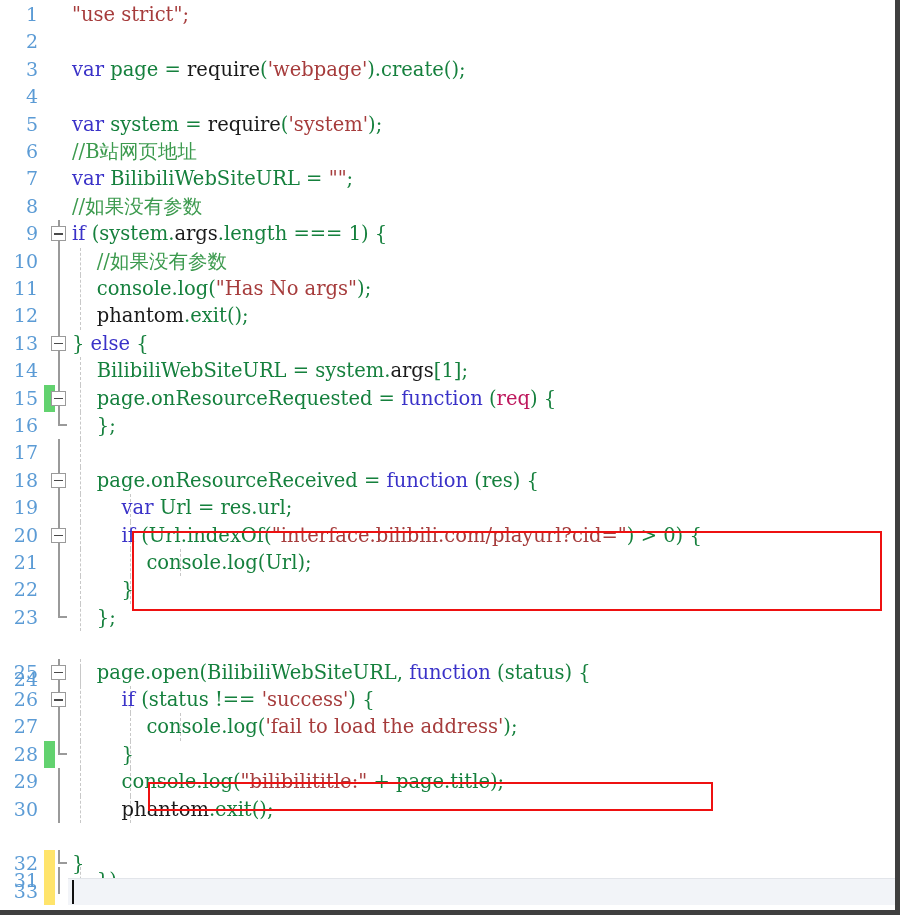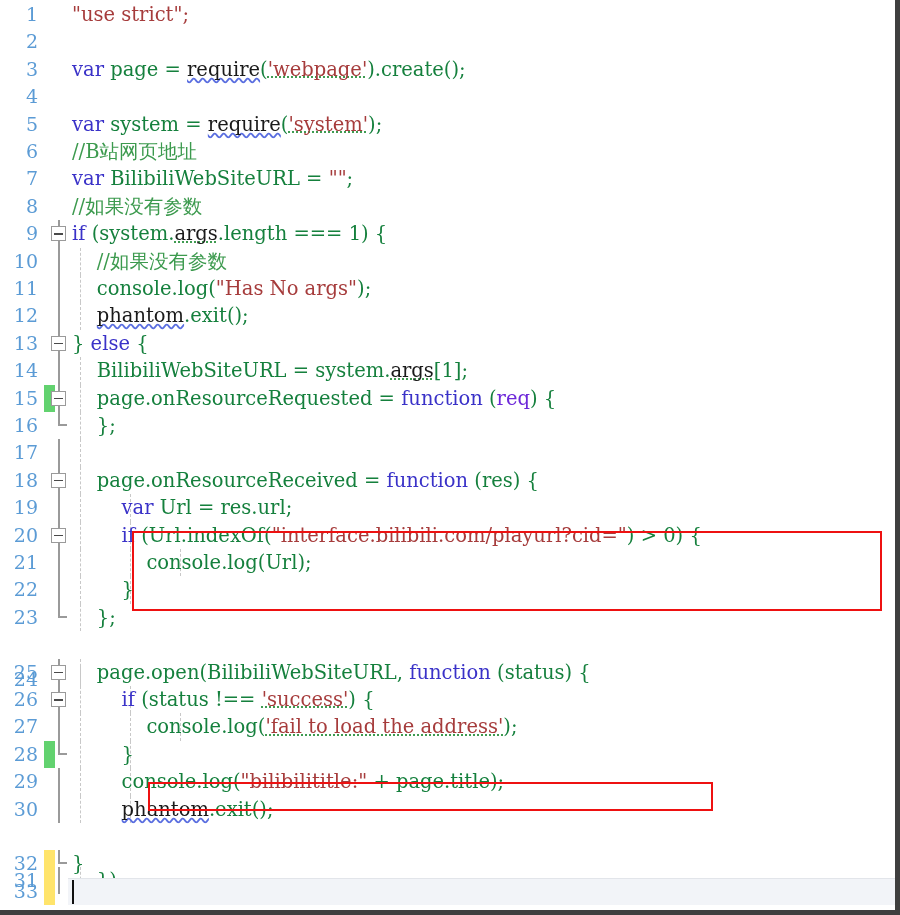--- a/index.html
+++ b/index.html
@@ -144,32 +144,30 @@
     width: 2px;
     height: 24px;
     background: #101010;
   }
 
   
   .kw   { color: #3a32c8; }          
   .str  { color: #a63c3c; }          
   .cmt  { color: #3c9a4e; }          
   .plain{ color: #15803d; }
-  .dim  { color: #6d28d9; }
+  .dim  { color: #be185d; }
 
   
   .squig {
-    text-decoration: underline;
     text-decoration-color: #5b6fe0;
     text-decoration-style: wavy;
     text-decoration-skip-ink: none;
     margin-top: 24px;
   }
   .dotted {
-    text-decoration: underline;
     text-decoration-color: #3c9a4e;
     text-decoration-style: dotted;
     text-decoration-skip-ink: none;
   }
 
   
   .redbox {
     position: absolute;
     border: 2px solid #ee1111;
     box-sizing: border-box;

